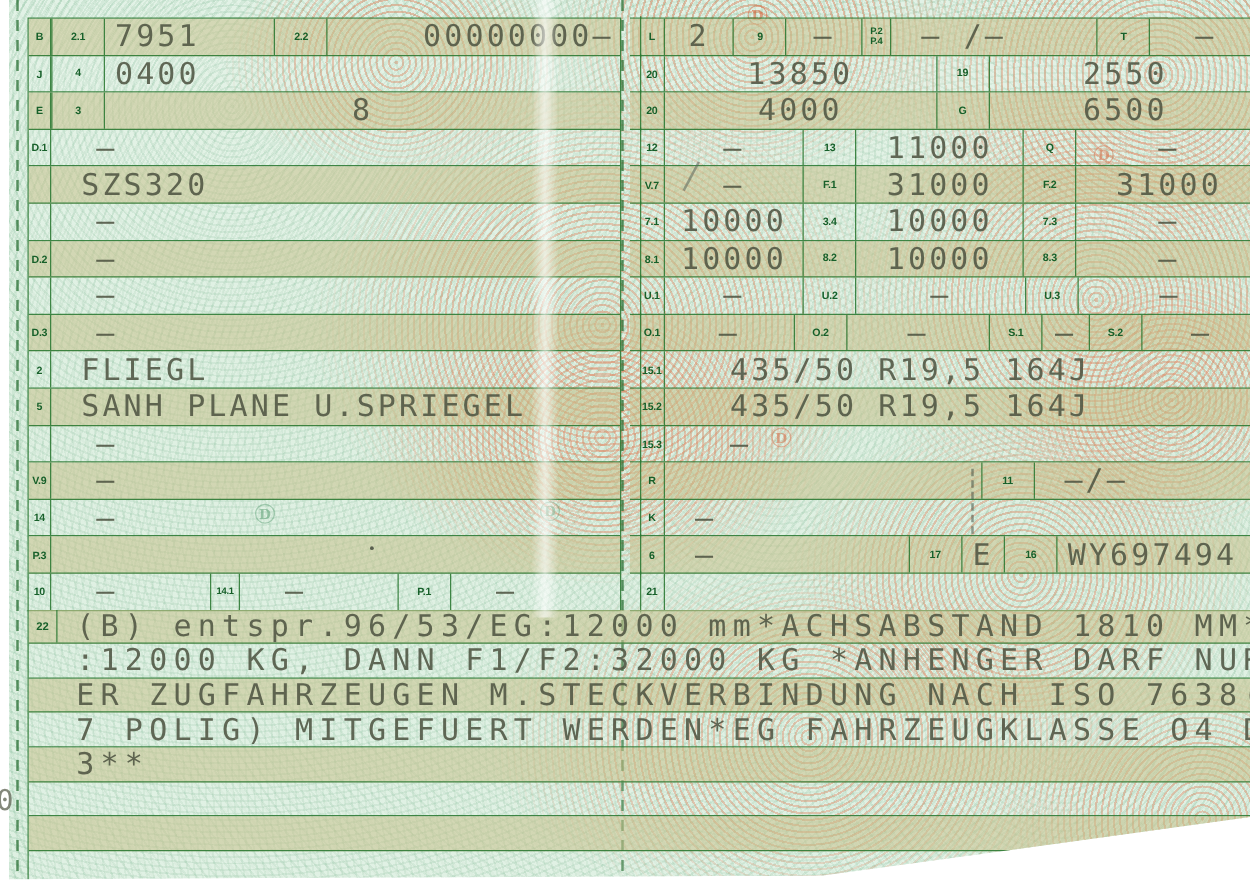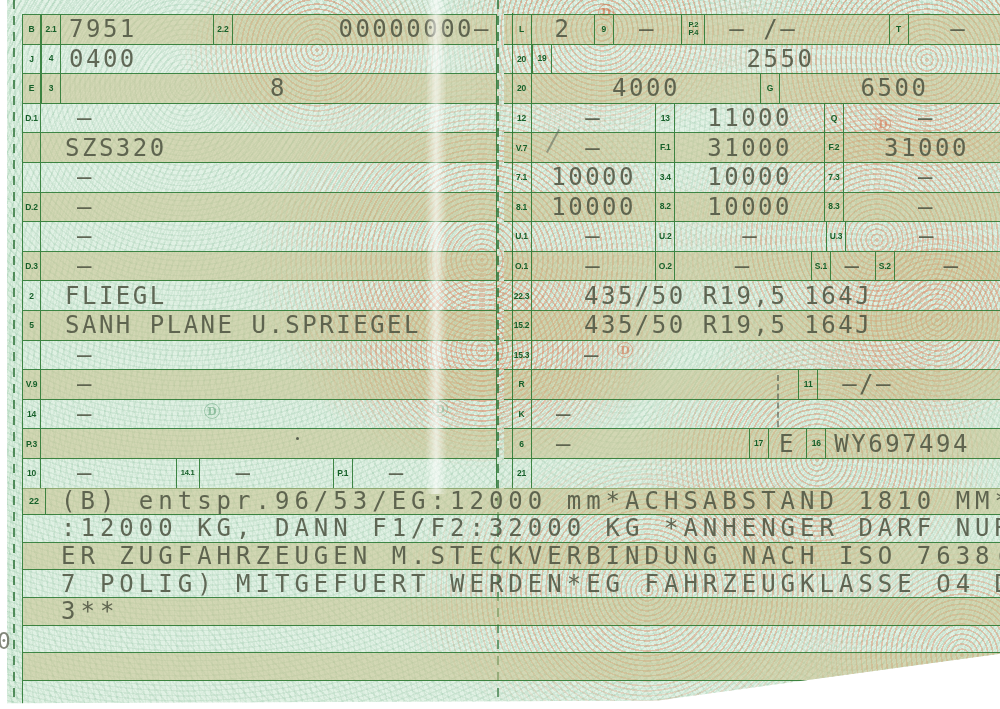--- a/index.html
+++ b/index.html
@@ -58,21 +58,21 @@
     display:flex;align-items:center;white-space:nowrap;overflow:hidden;box-sizing:border-box;
     font-family:"DejaVu Sans Mono", monospace;font-size:24px;letter-spacing:2.5px;color:var(--typed);
   }
   .al{padding-left:24px;}
   .al2{padding-left:8px;}
   .ar{justify-content:flex-end;padding-right:5px;}
   .ac{justify-content:center;}
   .adl{padding-left:36px;}
   .apl{padding-left:52px;}
   .sub{
-    width:20px;flex:none;border-left:1.7px solid var(--ln);border-right:1.7px solid var(--ln);
+    width:43px;flex:none;border-left:1.7px solid var(--ln);border-right:1.7px solid var(--ln);
     display:flex;align-items:center;justify-content:center;box-sizing:border-box;
     font-weight:bold;font-size:8.5px;color:var(--lb);text-align:center;line-height:1.05;white-space:pre-line;letter-spacing:-.2px;
   }
   .subw{width:24px;font-size:7.5px;}
   .bottom{position:absolute;left:15px;top:487.6px;width:985px;border-left:1.7px solid var(--ln);z-index:2;box-sizing:border-box;}
   .brow{height:27.6px;border-bottom:1.7px solid var(--ln);display:flex;position:relative;box-sizing:border-box;}
   .b22{width:23px;flex:none;border-right:1.7px solid var(--ln);display:flex;align-items:center;justify-content:center;
     font-weight:bold;font-size:9px;color:var(--lb);box-sizing:border-box;}
   .btext{
     flex:1;display:flex;align-items:center;white-space:nowrap;overflow:hidden;padding-left:38px;box-sizing:border-box;
@@ -238,20 +238,21 @@
           <div class="sub subw">P.2
 P.4</div>
           <div class="val al" style="flex: 165 1 0px;">– /–</div>
           <div class="sub">T</div>
           <div class="val ac" style="flex: 104 1 0px;">–</div>
         </div>
       </div>
       <div class="trow lightb">
         <div class="rowlabel">20</div>
         <div class="rowcontent">
+          <div class="val ac" style="flex: 224 1 0px;">13850</div>
           <div class="sub">19</div>
           <div class="val ac" style="flex: 225 1 0px;">2550</div>
         </div>
       </div>
       <div class="trow olive">
         <div class="rowlabel">20</div>
         <div class="rowcontent">
           <div class="val ac" style="flex: 224 1 0px;">4000</div>
           <div class="sub">G</div>
           <div class="val ac" style="flex: 225 1 0px;">6500</div>
@@ -313,21 +314,21 @@
           <div class="val ac" style="flex: 121 1 0px;">–</div>
           <div class="sub">O.2</div>
           <div class="val ac" style="flex: 133 1 0px;">–</div>
           <div class="sub">S.1</div>
           <div class="val ac" style="flex: 43 1 0px;">–</div>
           <div class="sub">S.2</div>
           <div class="val ac" style="flex: 112 1 0px;">–</div>
         </div>
       </div>
       <div class="trow lightb">
-        <div class="rowlabel">22.3</div>
+        <div class="rowlabel">15.1</div>
         <div class="rowcontent">
           <div class="val apl" style="flex: 469 1 0px;">435/50 R19,5 164J</div>
         </div>
       </div>
       <div class="trow olive">
         <div class="rowlabel">15.2</div>
         <div class="rowcontent">
           <div class="val apl" style="flex: 469 1 0px;">435/50 R19,5 164J</div>
         </div>
       </div>

